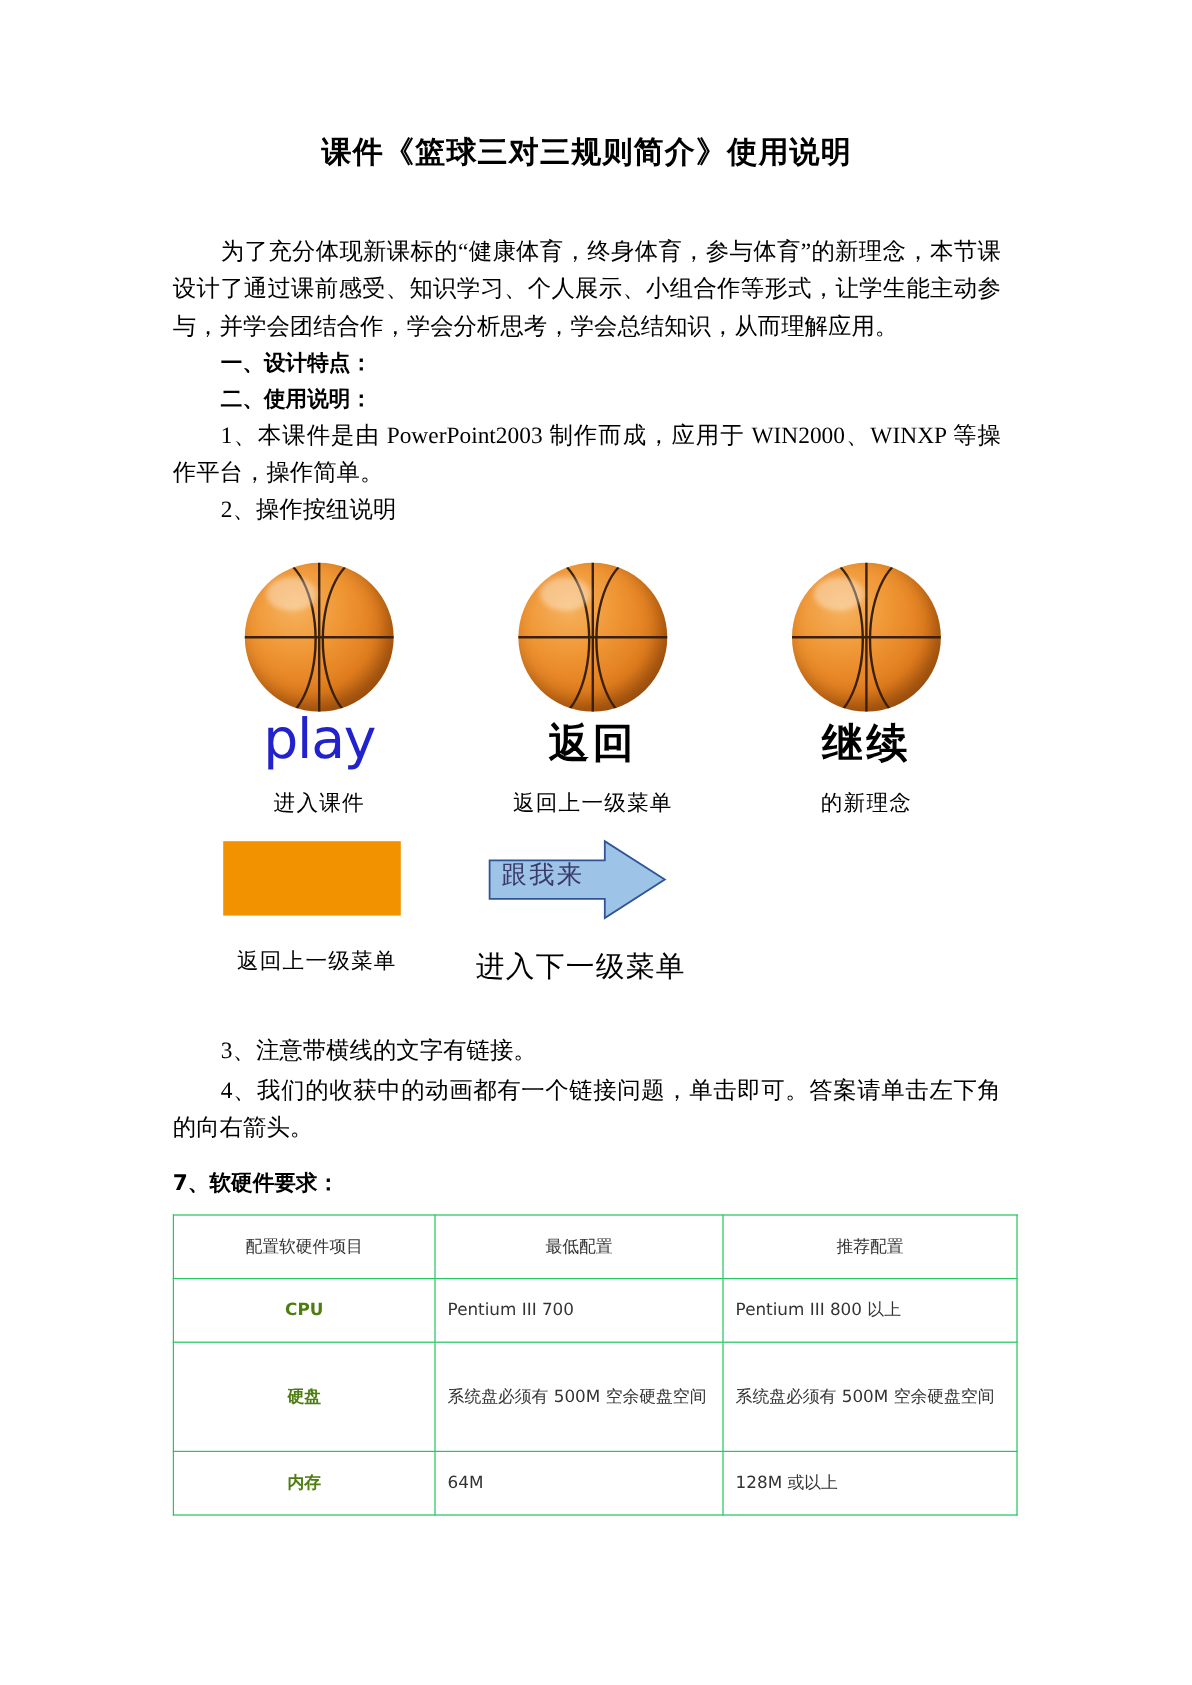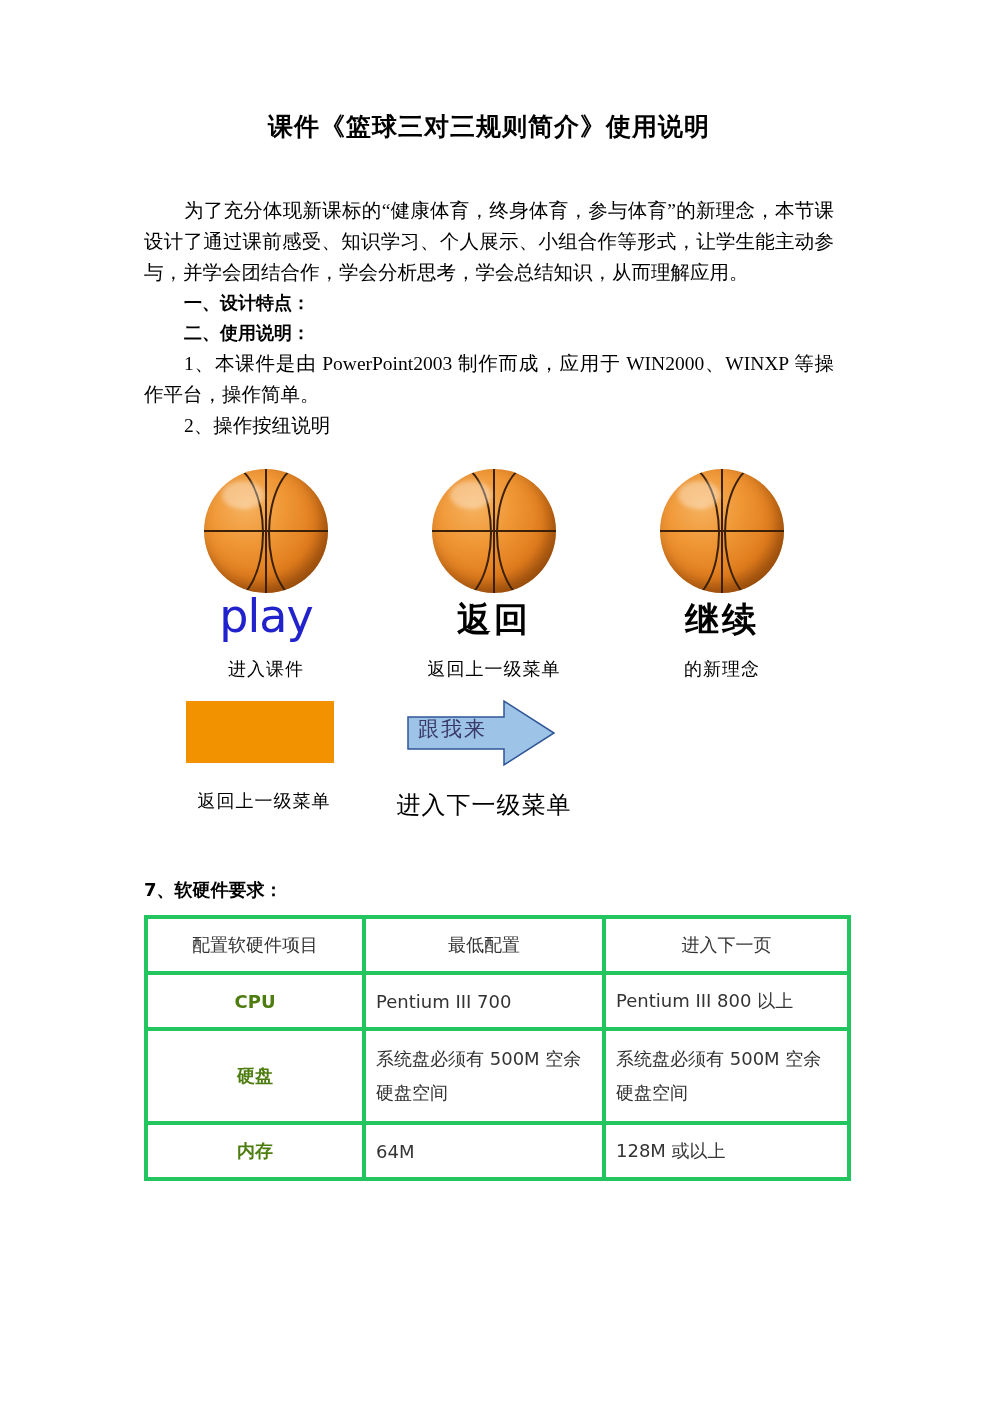--- a/index.html
+++ b/index.html
@@ -211,24 +211,24 @@
   .after-notes p { margin-top: 2px; }
 
   
   table.req {
     margin-top: 10px;
     border-collapse: collapse;
     width: 703px;
     table-layout: fixed;
   }
   table.req td {
-    border: 4px solid #22c55e;
+    border: 1px solid #22c55e;
     height: 44px;
     vertical-align: middle;
-    font-size: 18px;
+    font-size: 14px;
     font-family: "DejaVu Sans", sans-serif;
     padding: 4px 10px;
     color: #333333;
   }
   table.req td.colhead {
     text-align: center;
     color: #333333;
   }
   table.req td.rowhead {
     text-align: center;
@@ -313,34 +313,38 @@
         <div class="arrow-wrap">
           <svg class="arrow-svg" width="160" height="76" viewBox="0 0 160 76">
             <polygon points="4,22 100,22 100,6 150,38 100,70 100,54 4,54" fill="#9DC3E6" stroke="#2f5597" stroke-width="1.5"></polygon>
           </svg>
           <div class="arrow-text">跟我来</div>
         </div>
         <div class="cap-arrow">进入下一级菜单</div>
       </div>
     </div>
 
+    <div class="after-notes">
+      <p class="indent2 para-body">3、注意带横线的文字有链接。</p>
+      <p class="indent2 para-body">4、我们的收获中的动画都有一个链接问题，单击即可。答案请单击左下角的向右箭头。</p>
+    </div>
 
     <p class="sec7">7、软硬件要求：</p>
 
     <table class="req">
       <colgroup>
         <col class="col1">
           <col class="col2">
           <col class="col3">
       </colgroup>
       <tbody>
         <tr>
           <td class="colhead">配置软硬件项目</td>
           <td class="colhead">最低配置</td>
-          <td class="colhead">进入下一页</td>
+          <td class="colhead">推荐配置</td>
         </tr>
         <tr>
           <td class="rowhead">CPU</td>
           <td>Pentium III 700</td>
           <td>Pentium III 800 以上</td>
         </tr>
         <tr>
           <td class="rowhead tall">硬盘</td>
           <td class="tall">系统盘必须有 500M 空余硬盘空间</td>
           <td class="tall">系统盘必须有 500M 空余硬盘空间</td>

